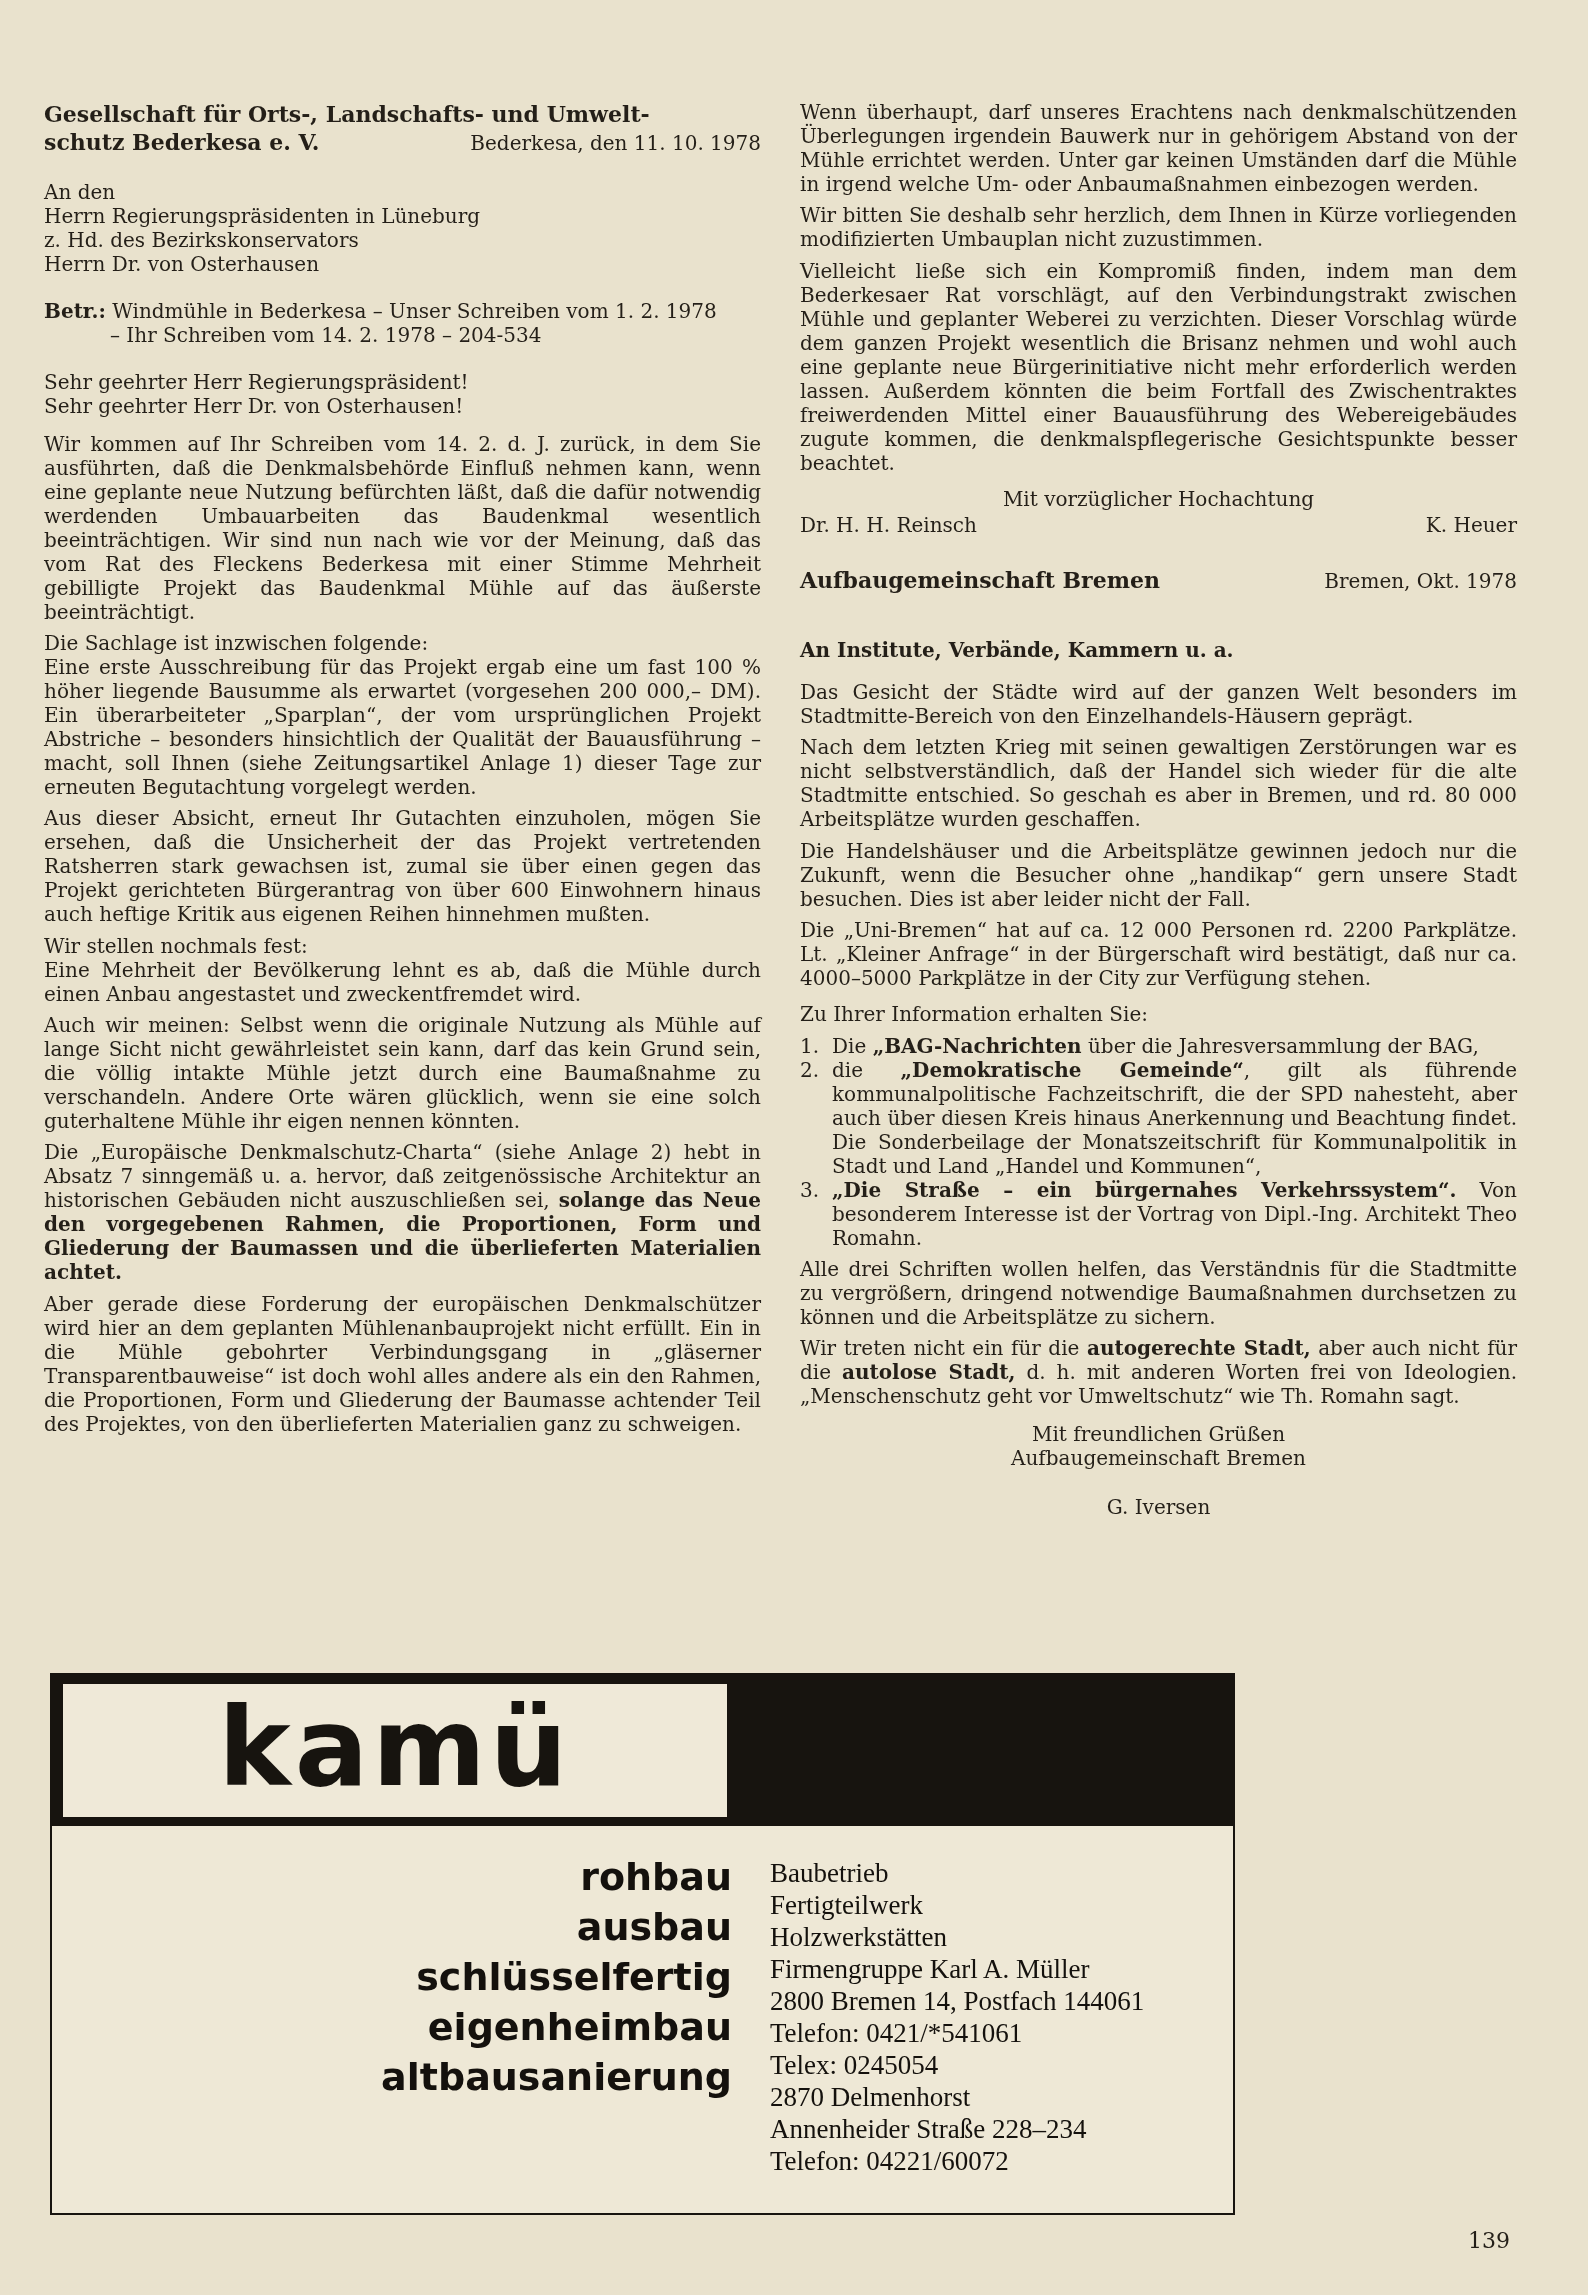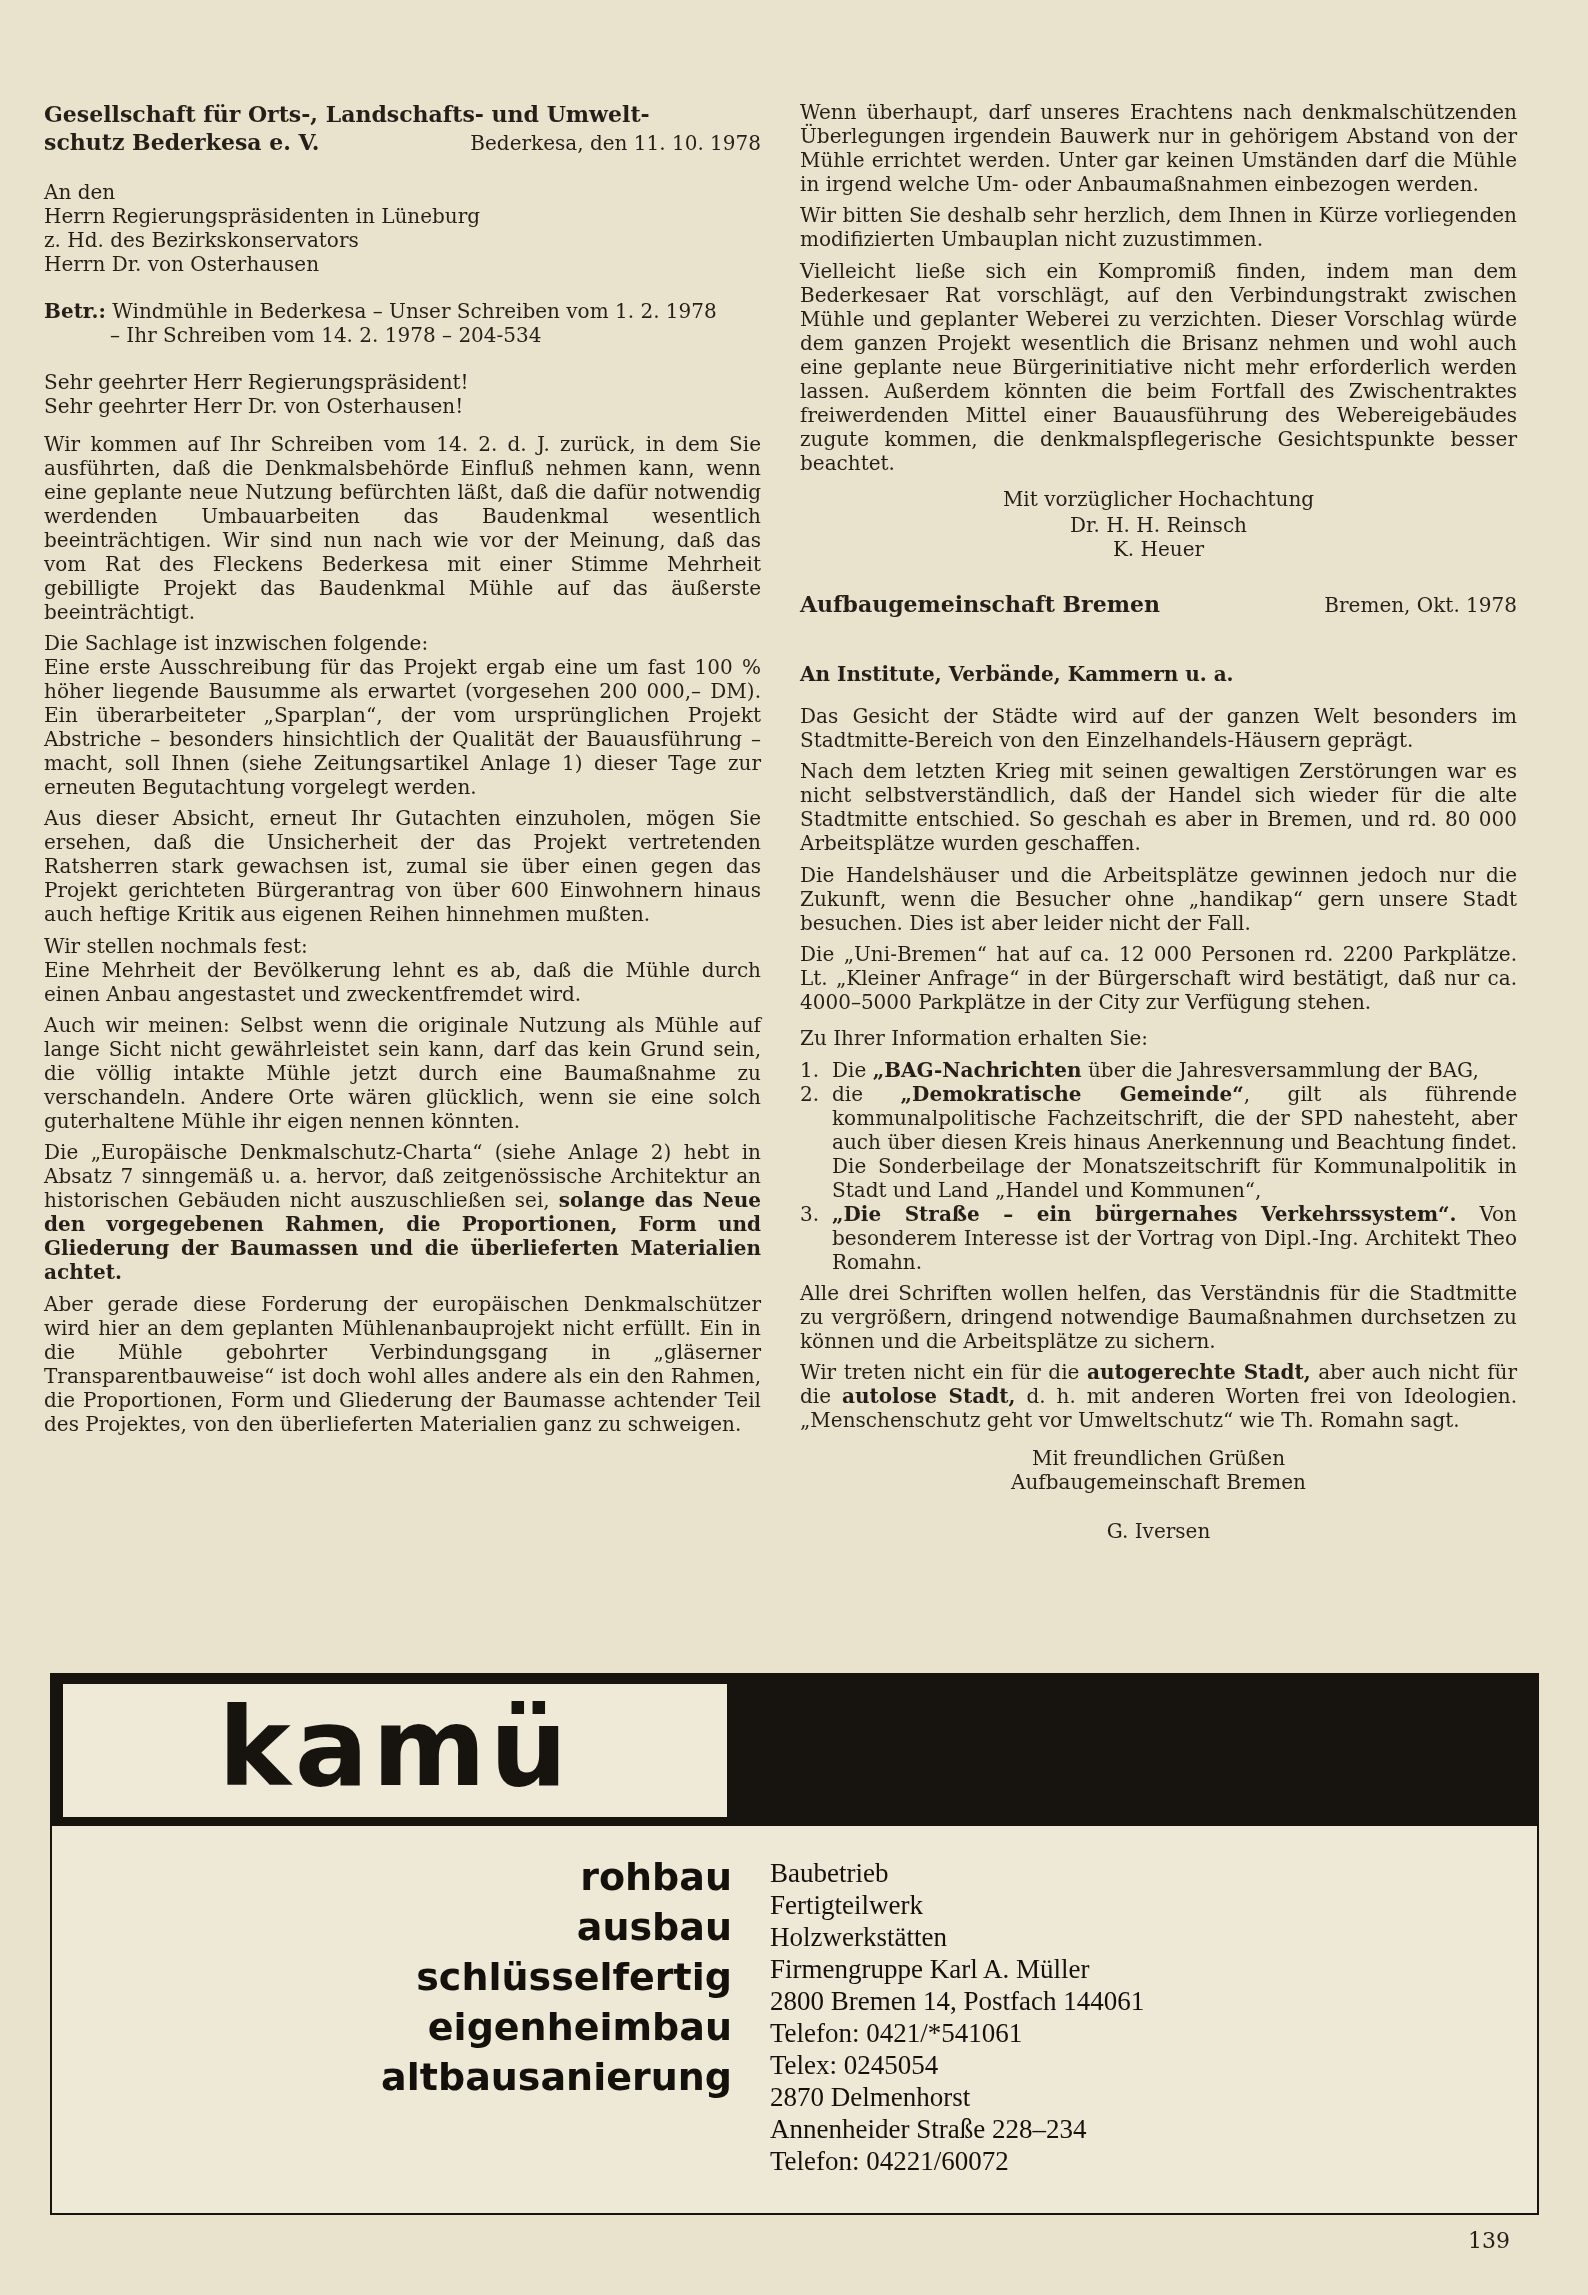--- a/index.html
+++ b/index.html
@@ -34,40 +34,40 @@
   .addr { margin-bottom:23px; text-align:left; }
   .betr { margin-bottom:23px; text-align:left; }
   .betr2 { padding-left:66px; }
   .salut { margin-bottom:13.5px; text-align:left; }
 
   .para { margin-bottom:7.4px; }
   .group { margin-bottom:7.4px; }
   .group .lead { text-align:left; }
 
   .closing-center { text-align:center; margin:12px 0 2.7px; }
-  .sig-row { display:flex; justify-content:space-between; text-align:center;flex-direction:column; }
+  .sig-row { display:flex; justify-content:space-between; text-align:center; }
 
   
   .letter2 { margin-top:31px; }
   .l2-head { display:flex; justify-content:space-between; align-items:baseline; margin-bottom:20px; }
   .l2-org { font-weight:bold; font-size:22px; }
   .l2-addressee { font-weight:bold; margin-bottom:17.5px; text-align:left;margin-top:45px; }
 
   .info-lead { margin-top:12px; text-align:left; }
   .list-item { display:flex; }
   .num { width:32px; flex:none; }
   .item-body { flex:1; text-align:justify; }
 
   .closing2 { text-align:center; margin-top:13.5px; }
   .closing2 .giver { margin-top:25.6px; }
 
   
   .ad {
     position:absolute; left:50px; top:1673px;
-    width:1489px; height:542px;
+    width:1185px; height:542px;
     background:#eee8d6;
     border:2.7px solid #17140f;
   }
   .ad-band { height:151px; background:#17140f; position:relative; }
   .kamu-box {
     position:absolute; left:10.8px; top:9.4px; bottom:9.4px; width:664px;
     background:#efe9d8;
     display:flex; align-items:center; justify-content:center;
   }
   .kamu-text {

